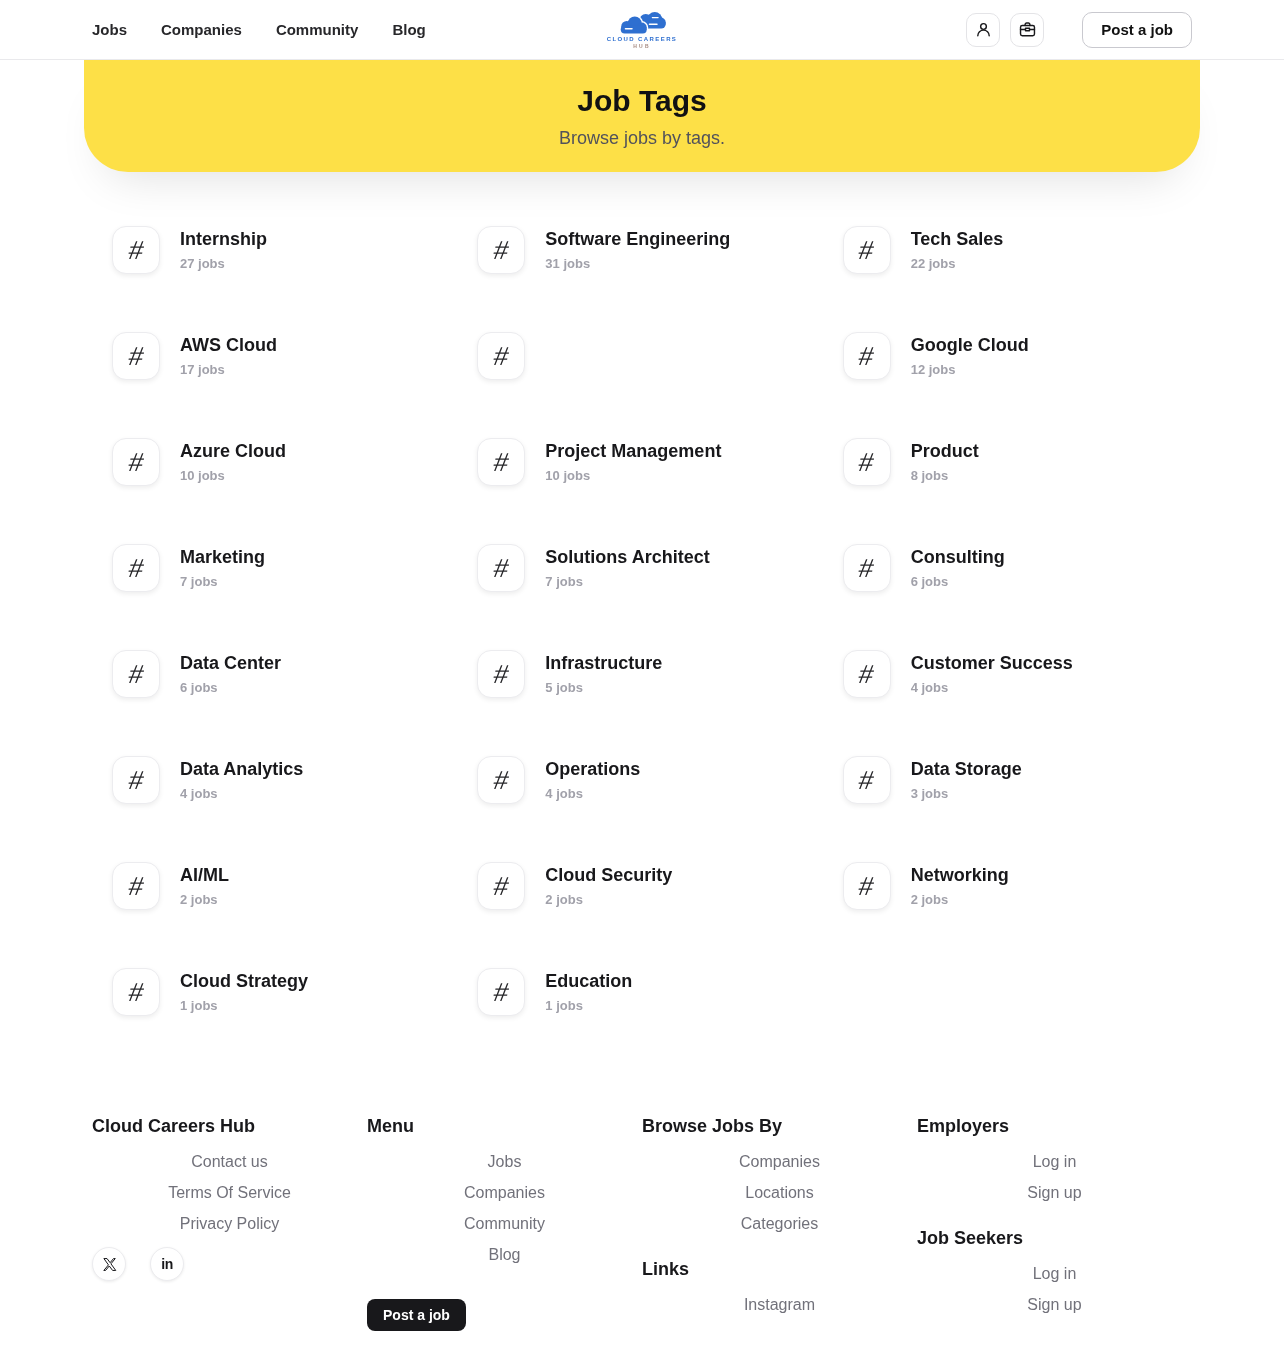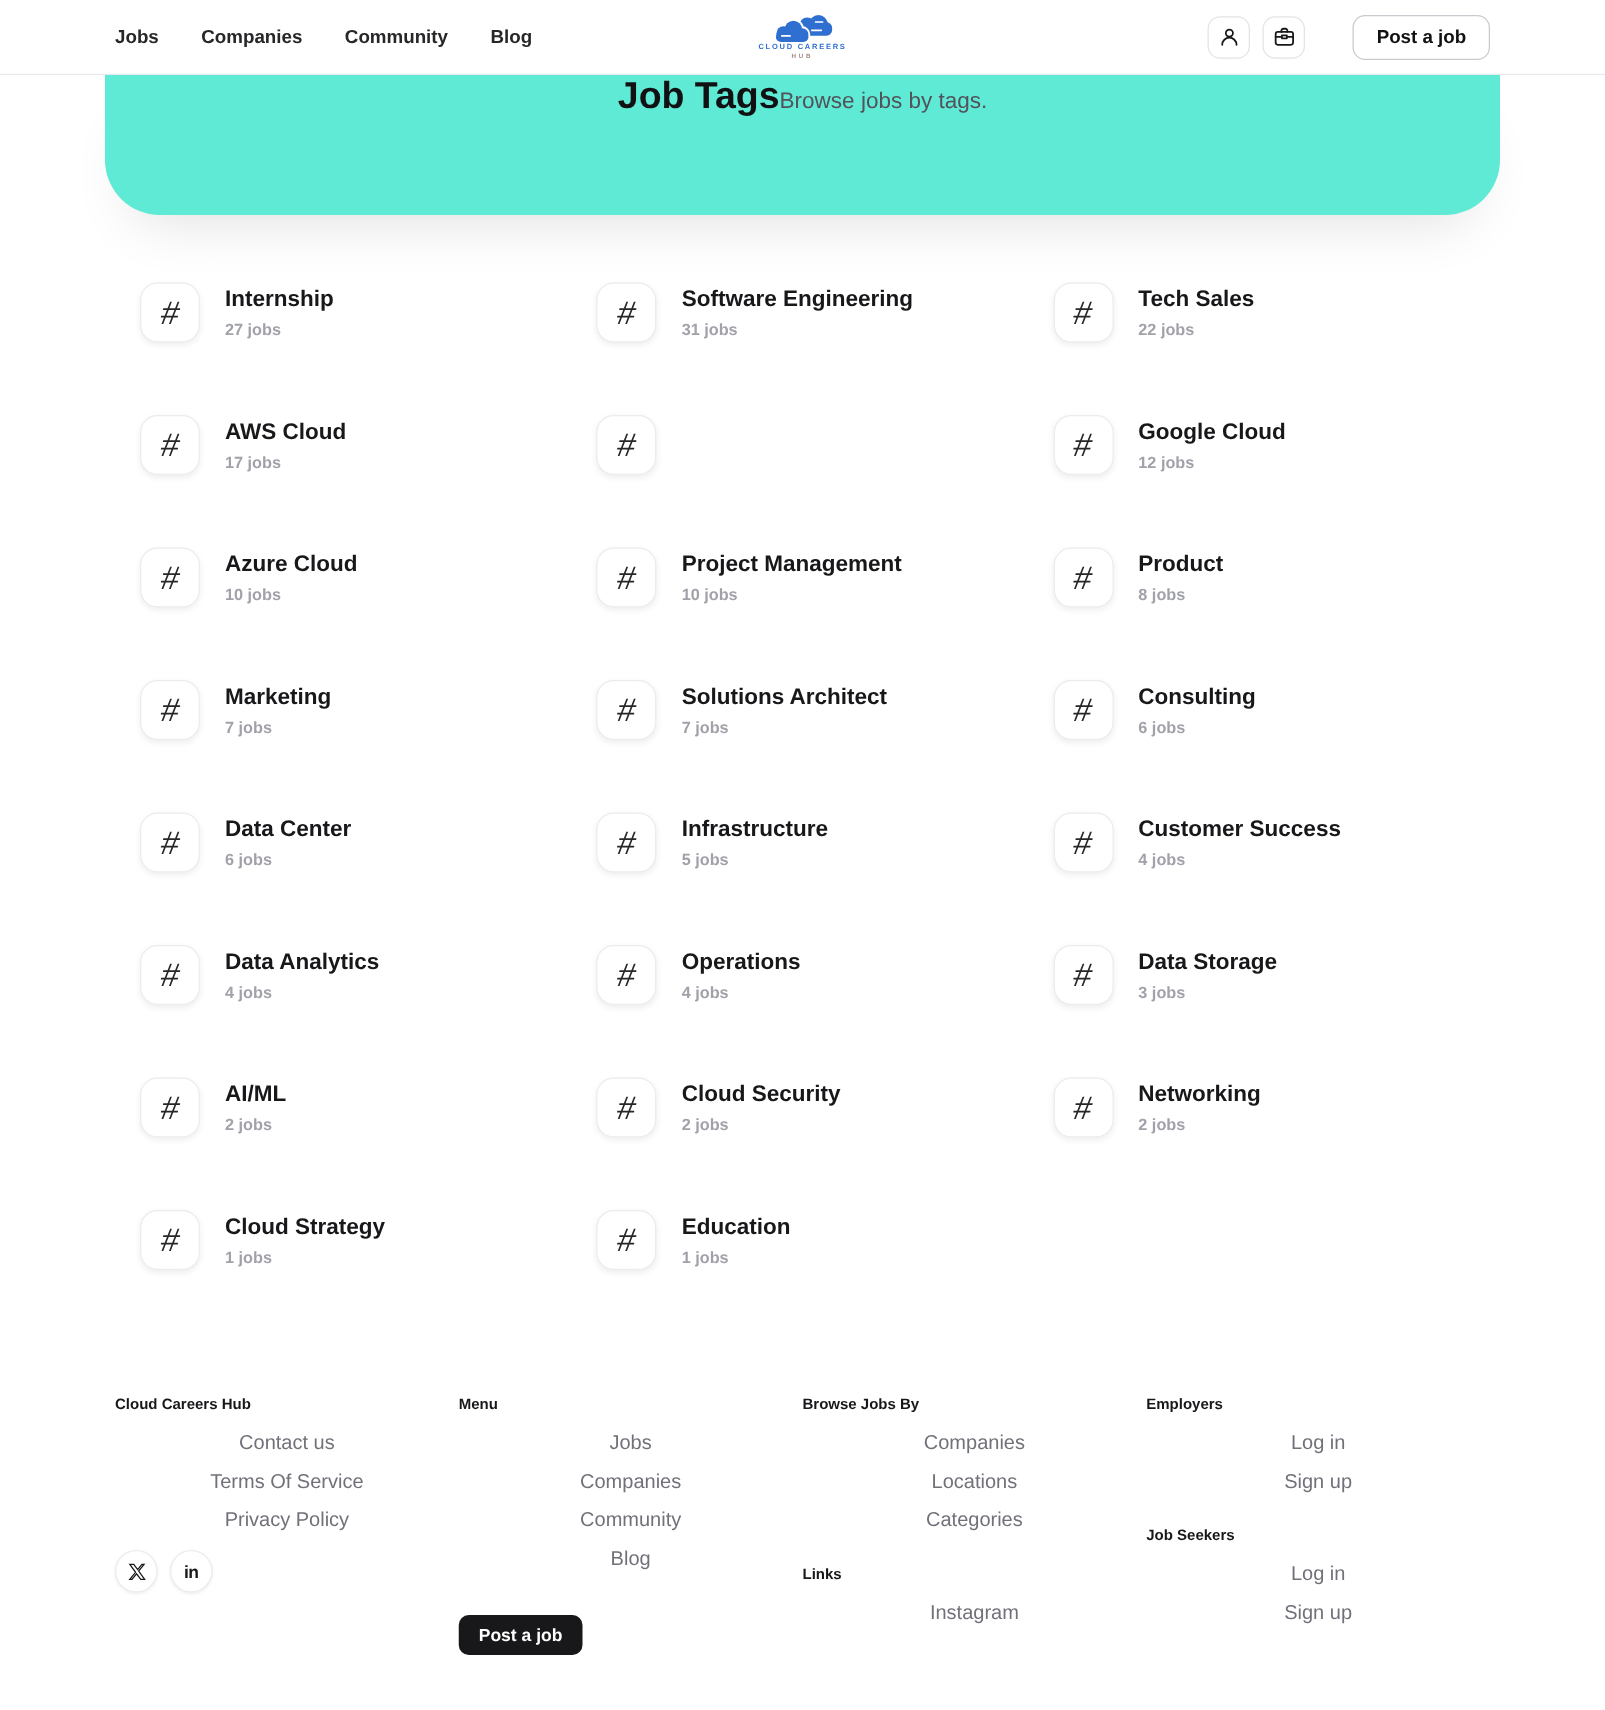--- a/index.html
+++ b/index.html
@@ -33,23 +33,23 @@
   .post-job-btn {
     margin-left:28px; height:36px; padding:0 18px;
     border:1px solid #c9c9cf; border-radius:10px; background:#fff;
     font-size:15px; font-weight:700; color:#111; cursor:pointer;
     font-family:"Liberation Sans", sans-serif;
   }
 
   
   .hero-card {
     width:1116px; margin:0 auto; height:112px;
-    background:#5eead4; border-radius:0 0 44px 44px;
+    background:#fde047; border-radius:0 0 44px 44px;
     box-shadow:0 26px 46px -22px rgba(0,0,0,0.13);
-    display:flex; flex-direction:row; justify-content:center;
+    display:flex; flex-direction:column; align-items:center; justify-content:center;
   }
   .hero-title { font-size:30px; font-weight:800; color:#111113; }
   .hero-subtitle { font-size:18px; color:#52525b; margin-top:10px; }
 
   
   .tags-grid {
     width:1100px; margin:54px auto 0; padding-left:20px;
     display:grid; grid-template-columns:repeat(3,1fr);
     row-gap:58px; column-gap:16px;
   }
@@ -63,26 +63,26 @@
   }
   .tag-hash span { display:block; transform:skewX(-10deg); }
   .tag-name { font-size:18px; font-weight:700; color:#18181b; line-height:1.25; margin-top:2px; }
   .tag-count { font-size:13px; font-weight:600; color:#a1a1aa; margin-top:5px; }
 
   
   .footer {
     width:1100px; margin:100px auto 0; padding-bottom:36px;
     display:grid; grid-template-columns:repeat(4,1fr);
   }
-  .footer h4 { font-size:12px; font-weight:700; color:#18181b; margin-bottom:16px; }
+  .footer h4 { font-size:18px; font-weight:700; color:#18181b; margin-bottom:16px; }
   .footer h4.sub { margin-top:26px; }
   .footer ul { list-style:none;text-align:center; }
   .footer li { margin-bottom:13px; }
   .footer li a { font-size:16px; color:#71717a; }
-  .social-row { display:flex; gap:10px; margin-top:14px; }
+  .social-row { display:flex; gap:24px; margin-top:14px; }
   .social-btn {
     width:34px; height:34px; border-radius:50%;
     border:1px solid #ececef; background:#fff;
     box-shadow:0 1px 3px rgba(0,0,0,0.08);
     display:flex; align-items:center; justify-content:center; cursor:pointer;
   }
   .social-btn .in { font-size:14px; font-weight:800; color:#18181b; letter-spacing:-0.5px; }
   .footer-post-btn {
     margin-top:22px; height:32px; padding:0 16px;
     background:#18181b; color:#fff; border:none; border-radius:8px;

